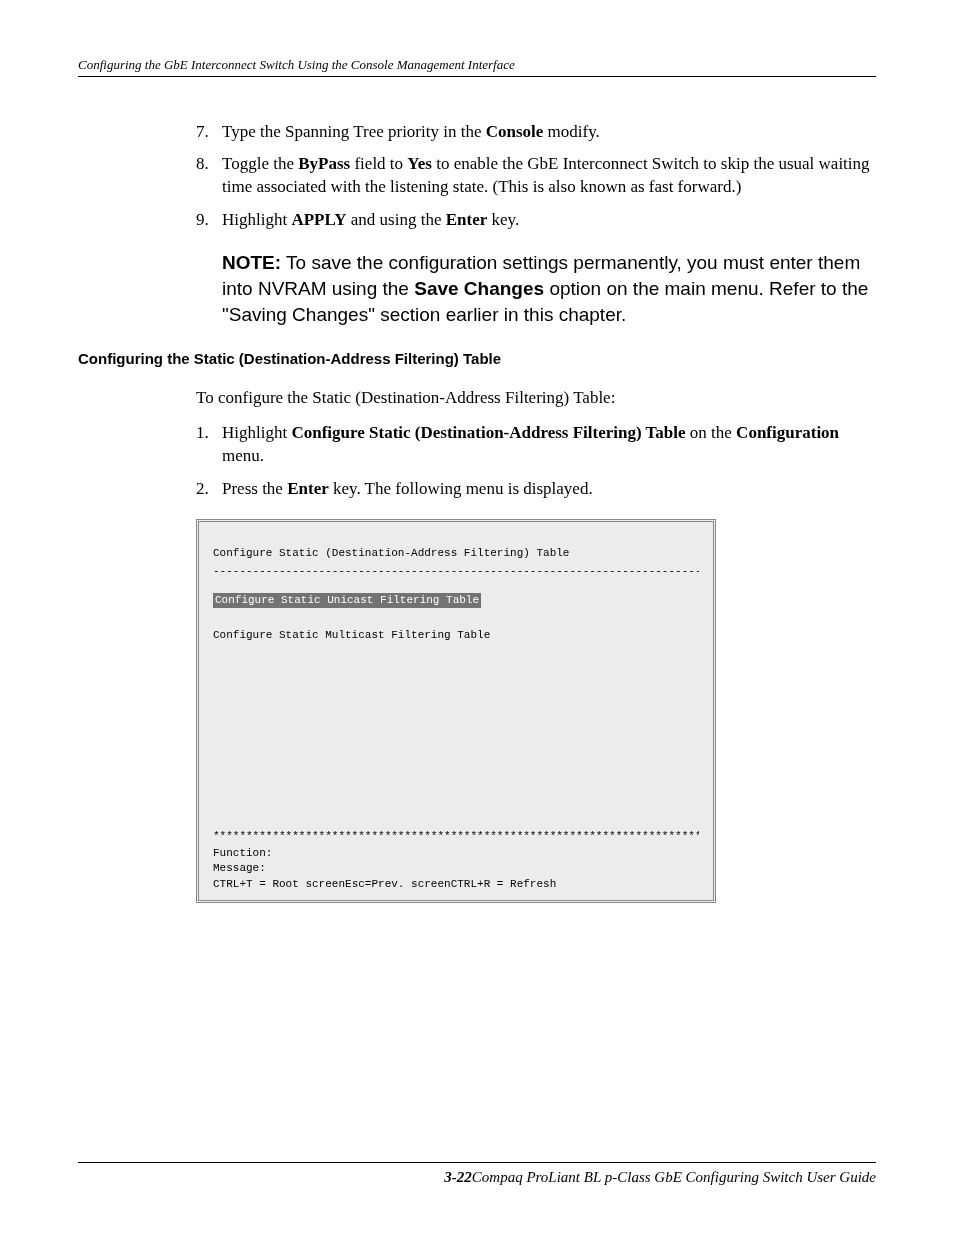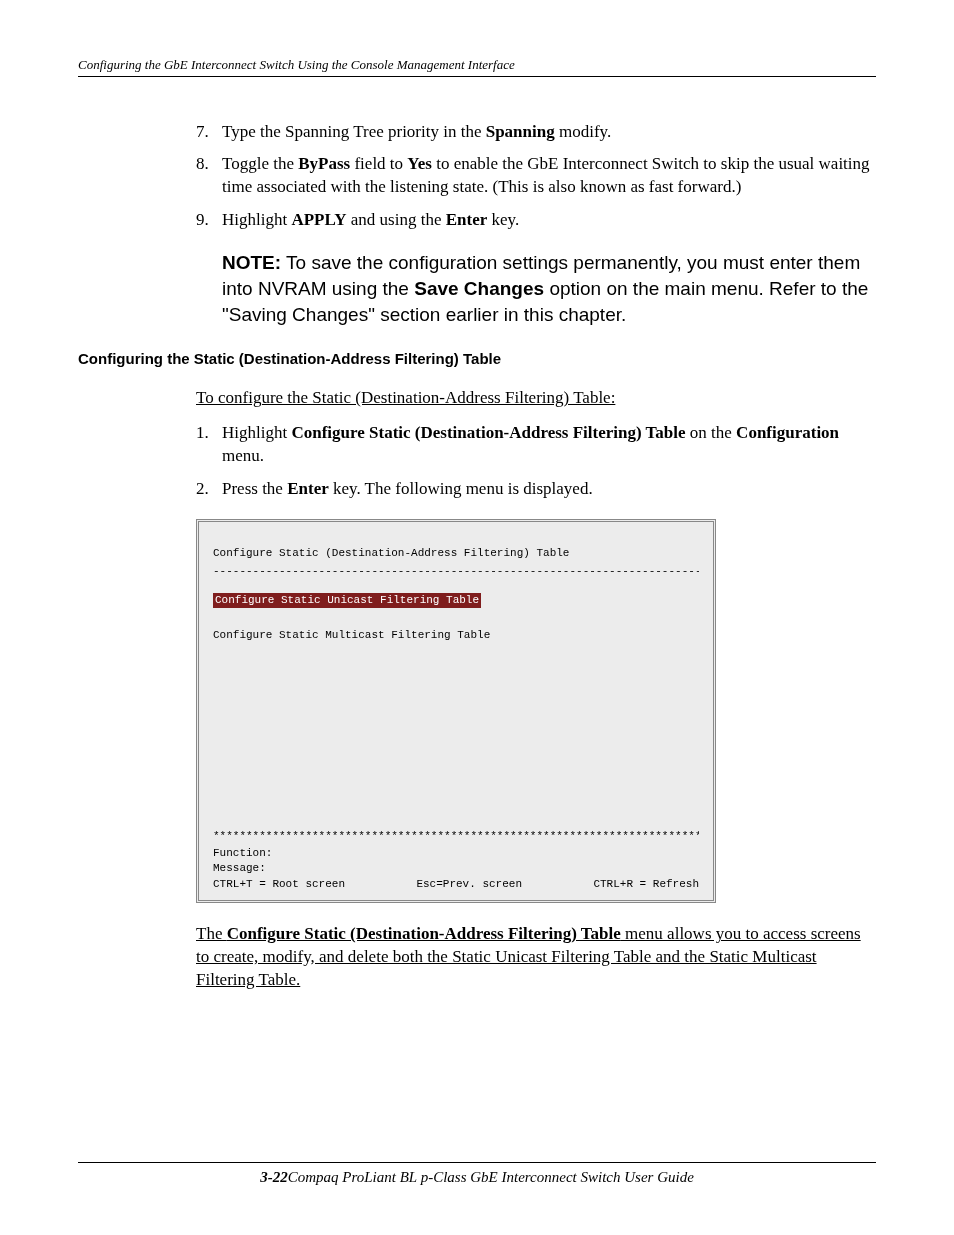--- a/index.html
+++ b/index.html
@@ -30,71 +30,71 @@
       font-size: 19px;
       line-height: 1.35;
       margin: 14px 0 22px 26px;
     }
     h2.section {
       font-family: Arial, Helvetica, sans-serif;
       font-weight: bold;
       font-size: 15px;
       margin: 12px 0 18px 0;
     }
-    .para { margin-bottom: 12px; text-decoration: underline; }
+    .para { margin-bottom: 12px; }
     .terminal-wrap {
       margin: 14px 0 20px 0;
       border: 3px double #888;
       background: #ececec;
       padding: 24px 14px 8px 14px;
       font-family: 'Courier New', Courier, monospace;
       font-size: 11px;
       line-height: 1.4;
       width: 520px;
       height: 384px;
       position: relative;
       color: #000;
     }
     .term-title { margin-bottom: 2px; }
     .term-dashes { letter-spacing: 0; overflow: hidden; white-space: nowrap; margin-bottom: 14px; }
     .term-item { margin-bottom: 10px; }
     .term-item.selected {
-      background: #7f1d1d;
+      background: #737373;
       color: #fff;
       display: inline-block;
       padding: 0 2px;
     }
     .term-bottom {
       position: absolute;
       left: 14px; right: 14px; bottom: 8px;
     }
     .term-stars { overflow: hidden; white-space: nowrap; margin-bottom: 2px; }
-    .term-footer-row { display: flex; justify-content: space-between; }
+    .term-footer-row { display: flex; }
     .footer {
       position: absolute;
       left: 78px; right: 78px; bottom: 48px;
     }
     .footer-line { border-top: 1.5px solid #000; margin-bottom: 4px; }
-    .footer-row { display: flex; justify-content: center; font-style: italic; font-size: 15px; }
+    .footer-row { display: flex; justify-content: flex-end; font-style: italic; font-size: 15px; }
     .footer-row .pg { font-weight: bold; }
     b { font-weight: bold; }
   </style>
 </head>
 <body>
 
 <div class="running-head">Configuring the GbE Interconnect Switch Using the Console Management Interface</div>
 <div class="hr-top"></div>
 
 <div class="content">
 
   <ol class="steps">
     <li>
       <span class="num">7.</span>
       <span class="txt">
-        <span>Type the Spanning Tree priority in the </span><b>Spanning</b><span> modify.</span>
+        <span>Type the Spanning Tree priority in the </span><b>Console</b><span> modify.</span>
       </span>
     </li>
     <li>
       <span class="num">8.</span>
       <span class="txt">
         <span>Toggle the </span><b>ByPass</b><span> field to </span><b>Yes</b><span>  to enable the GbE Interconnect Switch to skip the usual waiting time associated with the listening state. (This is also known as fast forward.)</span>
       </span>
     </li>
     <li>
       <span class="num">9.</span>
@@ -140,24 +140,21 @@
       <div>Function:</div>
       <div>Message:</div>
       <div class="term-footer-row">
         <span>CTRL+T = Root screen</span>
         <span>Esc=Prev. screen</span>
         <span>CTRL+R = Refresh</span>
       </div>
     </div>
   </div>
 
-  <p class="para">
-    <span>The </span><b>Configure Static (Destination-Address Filtering) Table</b><span> menu allows you to access screens to create, modify, and delete both the Static Unicast Filtering Table and the Static Multicast Filtering Table.</span>
-  </p>
 </div>
 
 <div class="footer">
   <div class="footer-line"></div>
   <div class="footer-row">
     <span class="pg">3-22</span>
-    <span>Compaq ProLiant BL p-Class GbE Interconnect Switch User Guide</span>
+    <span>Compaq ProLiant BL p-Class GbE Configuring Switch User Guide</span>
   </div>
 </div>
 
 </body></html>

